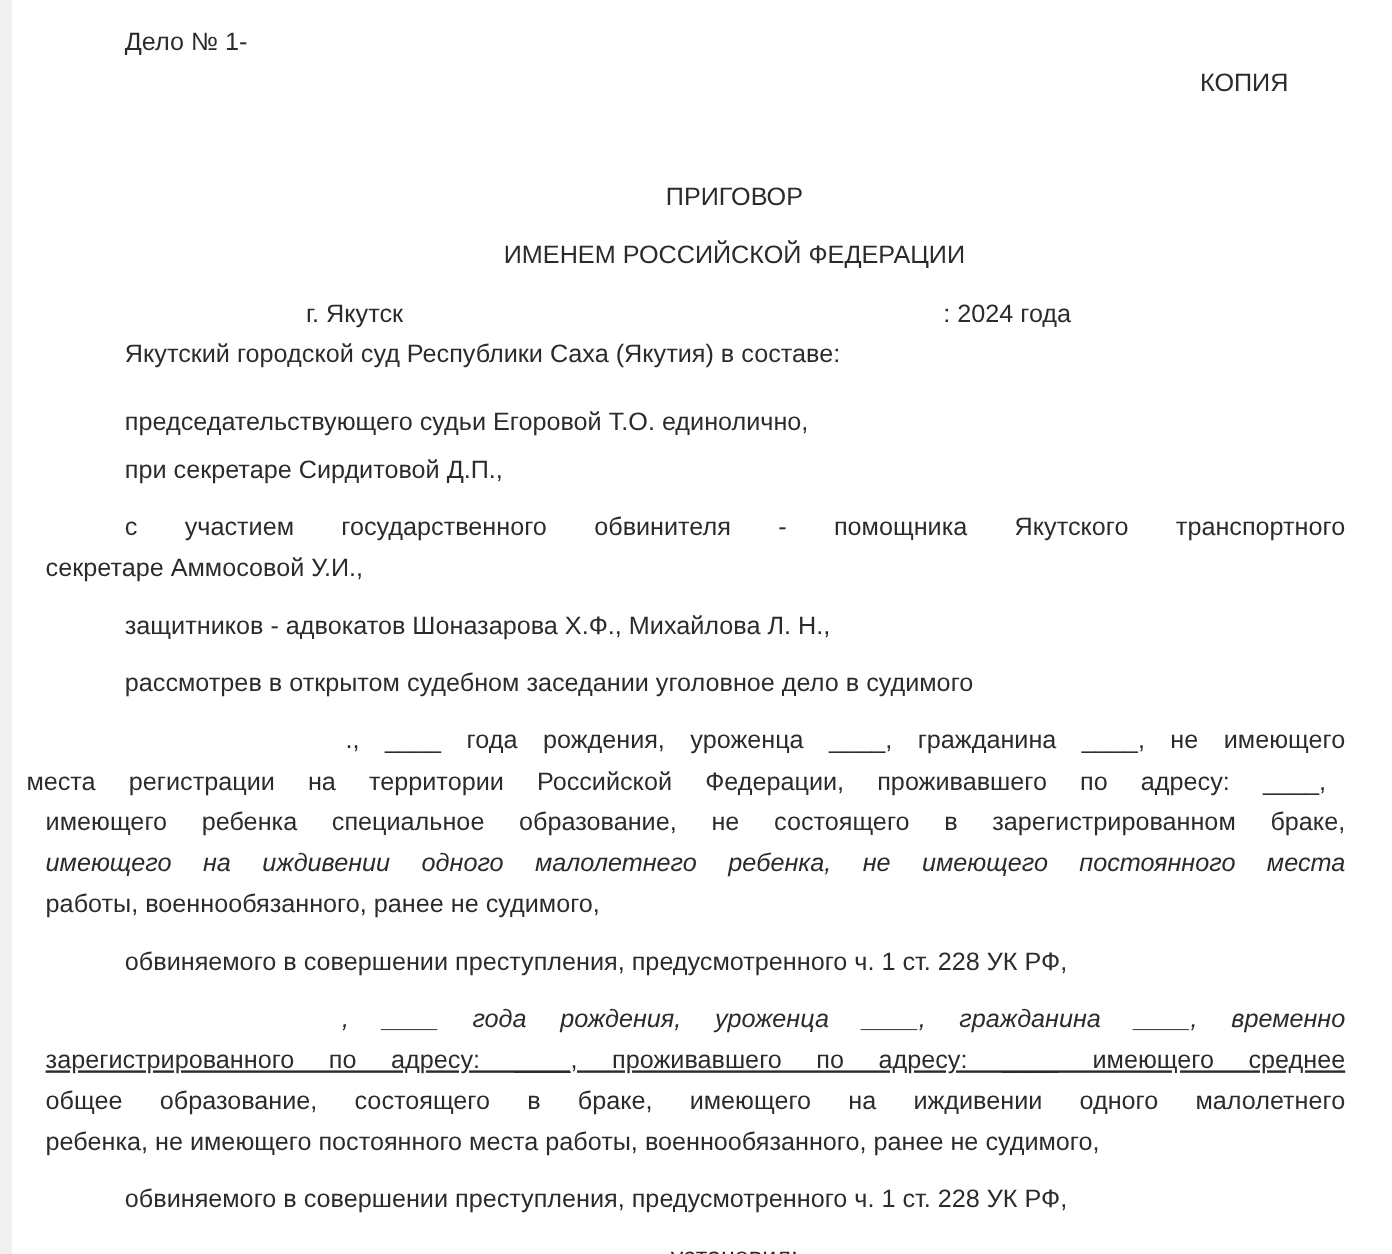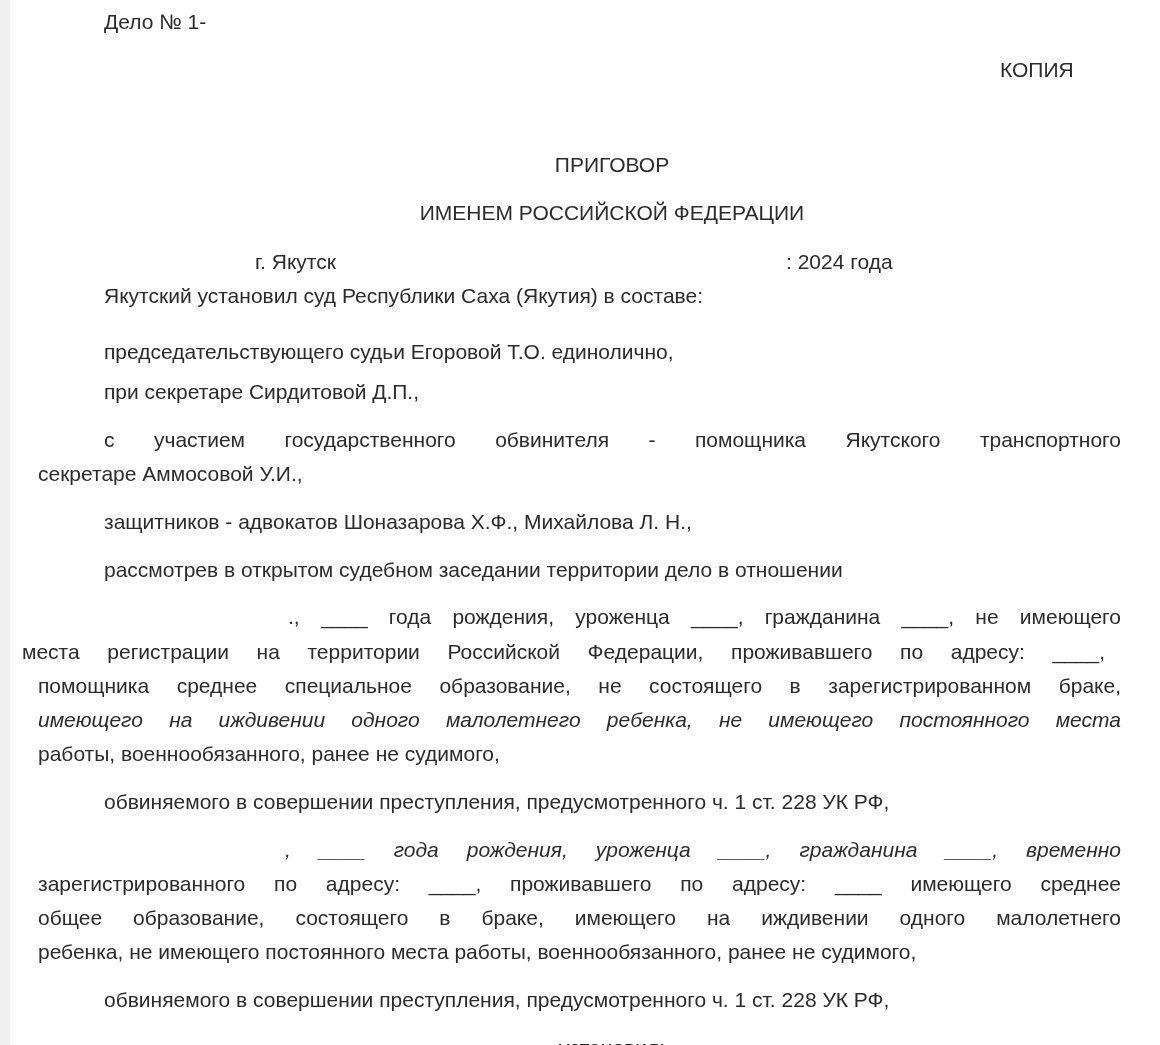--- a/index.html
+++ b/index.html
@@ -9,47 +9,47 @@
   .abs { position:absolute; white-space:nowrap; }
   .center { position:absolute; left:0; width:1224px; text-align:center; white-space:nowrap; }
   .line { position:absolute; left:104px; white-space:nowrap; }
   .just { text-align-last:justify; }
 </style>
 </head>
 <body>
 
 <div class="edge"></div>
 
-<div class="abs" style="left:104px;top:10px;text-align:center;">Дело № 1-</div>
+<div class="abs" style="left:104px;top:24px;text-align:center;">Дело № 1-</div>
 <div class="abs" style="left:964px;top:58px;margin-left:36px;">КОПИЯ</div>
 
 <div class="center" style="top:153px;">ПРИГОВОР</div>
 <div class="center" style="top:201px;">ИМЕНЕМ РОССИЙСКОЙ ФЕДЕРАЦИИ</div>
 
 <div class="abs" style="left:255px;top:250px;">г. Якутск</div>
 <div class="abs" style="left:786px;top:250px;">: 2024 года</div>
 
-<div class="line" style="top:284px;">Якутский установил суд Республики Саха (Якутия) в составе:</div>
+<div class="line" style="top:284px;">Якутский городской суд Республики Саха (Якутия) в составе:</div>
 <div class="line" style="top:340px;">председательствующего судьи Егоровой Т.О. единолично,</div>
 <div class="line" style="top:380px;">при секретаре Сирдитовой Д.П.,</div>
 
 <div class="abs just" style="left:104px;top:428px;width:1017px;">с  участием  государственного  обвинителя  -  помощника  Якутского  транспортного</div>
 <div class="abs" style="left:38px;top:462px;">секретаре Аммосовой У.И.,</div>
 
 <div class="line" style="top:510px;">защитников - адвокатов Шоназарова Х.Ф., Михайлова Л. Н.,</div>
-<div class="line" style="top:558px;">рассмотрев в открытом судебном заседании территории дело в отношении</div>
+<div class="line" style="top:558px;">рассмотрев в открытом судебном заседании уголовное дело в судимого</div>
 
 <div class="abs just" style="left:288px;top:605px;width:833px;">., ____ года рождения, уроженца ____, гражданина ____, не имеющего</div>
 <div class="abs just" style="left:22px;top:640px;width:1083px;">места регистрации на территории Российской Федерации, проживавшего по адресу: ____,</div>
-<div class="abs just" style="left:38px;top:674px;width:1083px;">помощника среднее специальное образование, не состоящего в зарегистрированном браке,</div>
+<div class="abs just" style="left:38px;top:674px;width:1083px;">имеющего ребенка специальное образование, не состоящего в зарегистрированном браке,</div>
 <div class="abs just" style="left:38px;top:708px;width:1083px;font-style:italic;">имеющего на иждивении одного малолетнего ребенка, не имеющего постоянного места</div>
 <div class="abs" style="left:38px;top:742px;">работы, военнообязанного, ранее не судимого,</div>
 
 <div class="line" style="top:790px;">обвиняемого в совершении преступления, предусмотренного ч. 1 ст. 228 УК РФ,</div>
 
 <div class="abs just" style="left:285px;top:838px;width:836px;font-style:italic;">, ____ года рождения, уроженца ____, гражданина ____, временно</div>
-<div class="abs just" style="left:38px;top:872px;width:1083px;">зарегистрированного по адресу: ____, проживавшего по адресу: ____ имеющего среднее</div>
+<div class="abs just" style="left:38px;top:872px;width:1083px;text-decoration:underline;">зарегистрированного по адресу: ____, проживавшего по адресу: ____ имеющего среднее</div>
 <div class="abs just" style="left:38px;top:906px;width:1083px;">общее образование, состоящего в браке, имеющего на иждивении одного малолетнего</div>
 <div class="abs" style="left:38px;top:940px;">ребенка, не имеющего постоянного места работы, военнообязанного, ранее не судимого,</div>
 
 <div class="line" style="top:988px;">обвиняемого в совершении преступления, предусмотренного ч. 1 ст. 228 УК РФ,</div>
 
 <div class="center" style="top:1036px;">установил:</div>
 
 </body></html>

